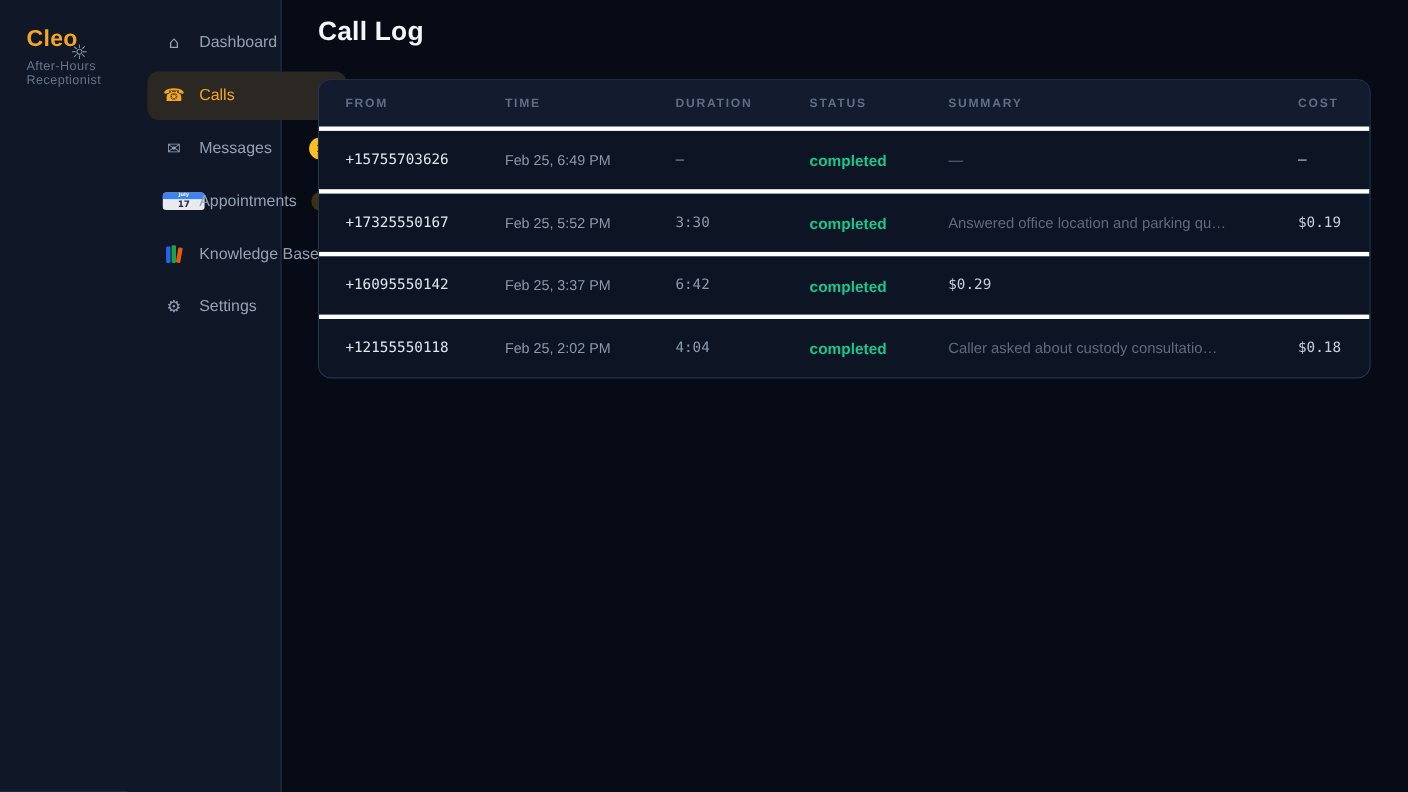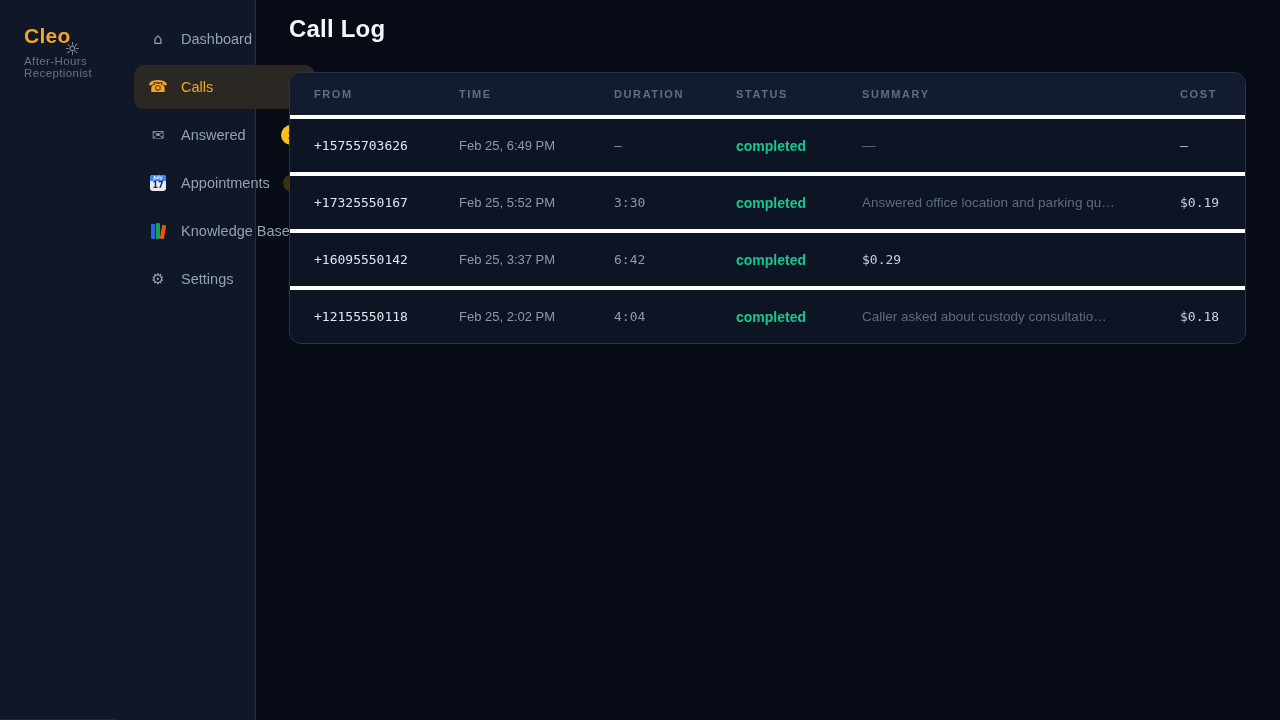--- a/index.html
+++ b/index.html
@@ -56,21 +56,21 @@
     background:#fbbf24; color:#231803;
     font-size:11px; font-weight:700;
     display:flex; align-items:center; justify-content:center;
   }
   .nav-badge.muted {
     min-width:18px; height:18px;
     background:#3c3212; color:#fbbf24;
   }
   
   .cal-icon {
-    width:16px; height:16px; border-radius:3px; overflow:hidden;
+    width:38px; height:16px; border-radius:3px; overflow:hidden;
     background:#e8eaee; display:flex; flex-direction:column; margin:0 auto;
   }
   .cal-top {
     height:6px; background:#3b82f6; color:#fff;
     font-size:4.5px; line-height:6px; text-align:center; font-weight:700;
   }
   .cal-day {
     flex:1; color:#1f2937; font-size:8px; font-weight:700;
     display:flex; align-items:center; justify-content:center;
   }
@@ -132,21 +132,21 @@
       <div class="nav-item">
         <span class="nav-icon">⌂</span>
         <span class="nav-label">Dashboard</span>
       </div>
       <div class="nav-item active">
         <span class="nav-icon">☎</span>
         <span class="nav-label">Calls</span>
       </div>
       <div class="nav-item">
         <span class="nav-icon">✉</span>
-        <span class="nav-label">Answered</span>
+        <span class="nav-label">Messages</span>
         <span class="nav-badge ">1</span>
       </div>
       <div class="nav-item">
         <span class="nav-icon">
       <span class="cal-icon">
             <span class="cal-top">July</span>
             <span class="cal-day">17</span>
           </span>
         </span>
         <span class="nav-label">Appointments</span>

